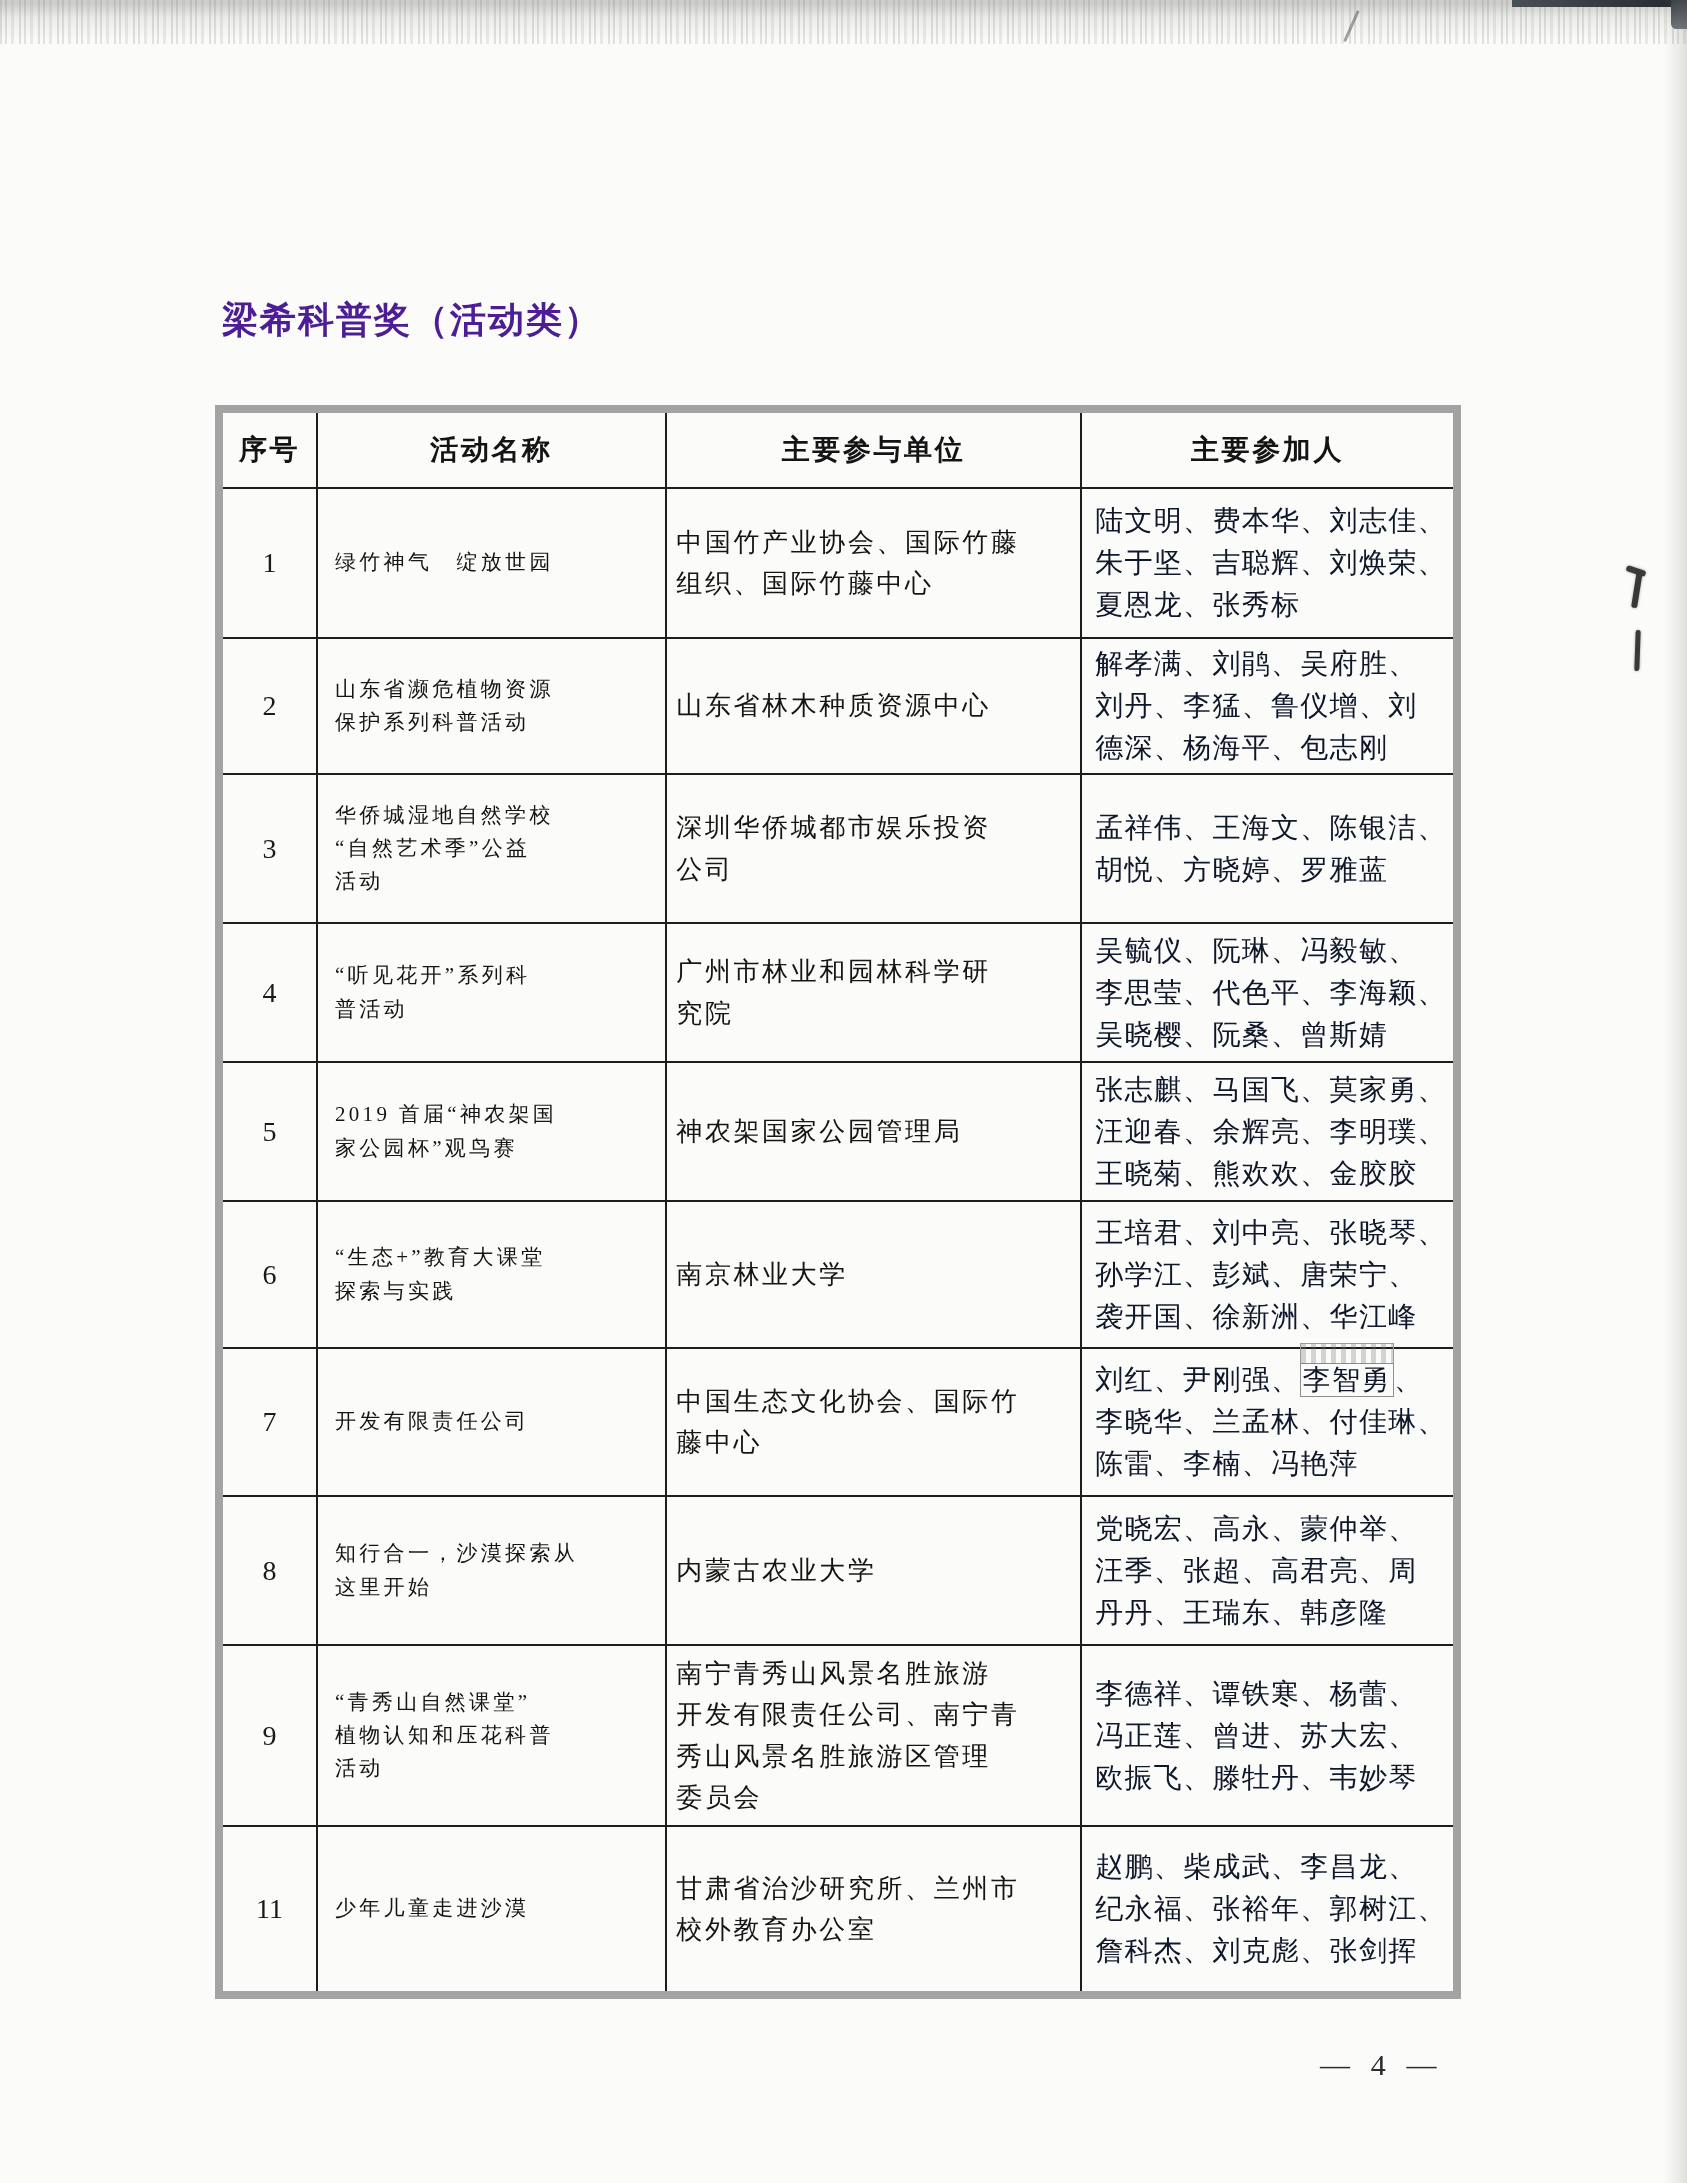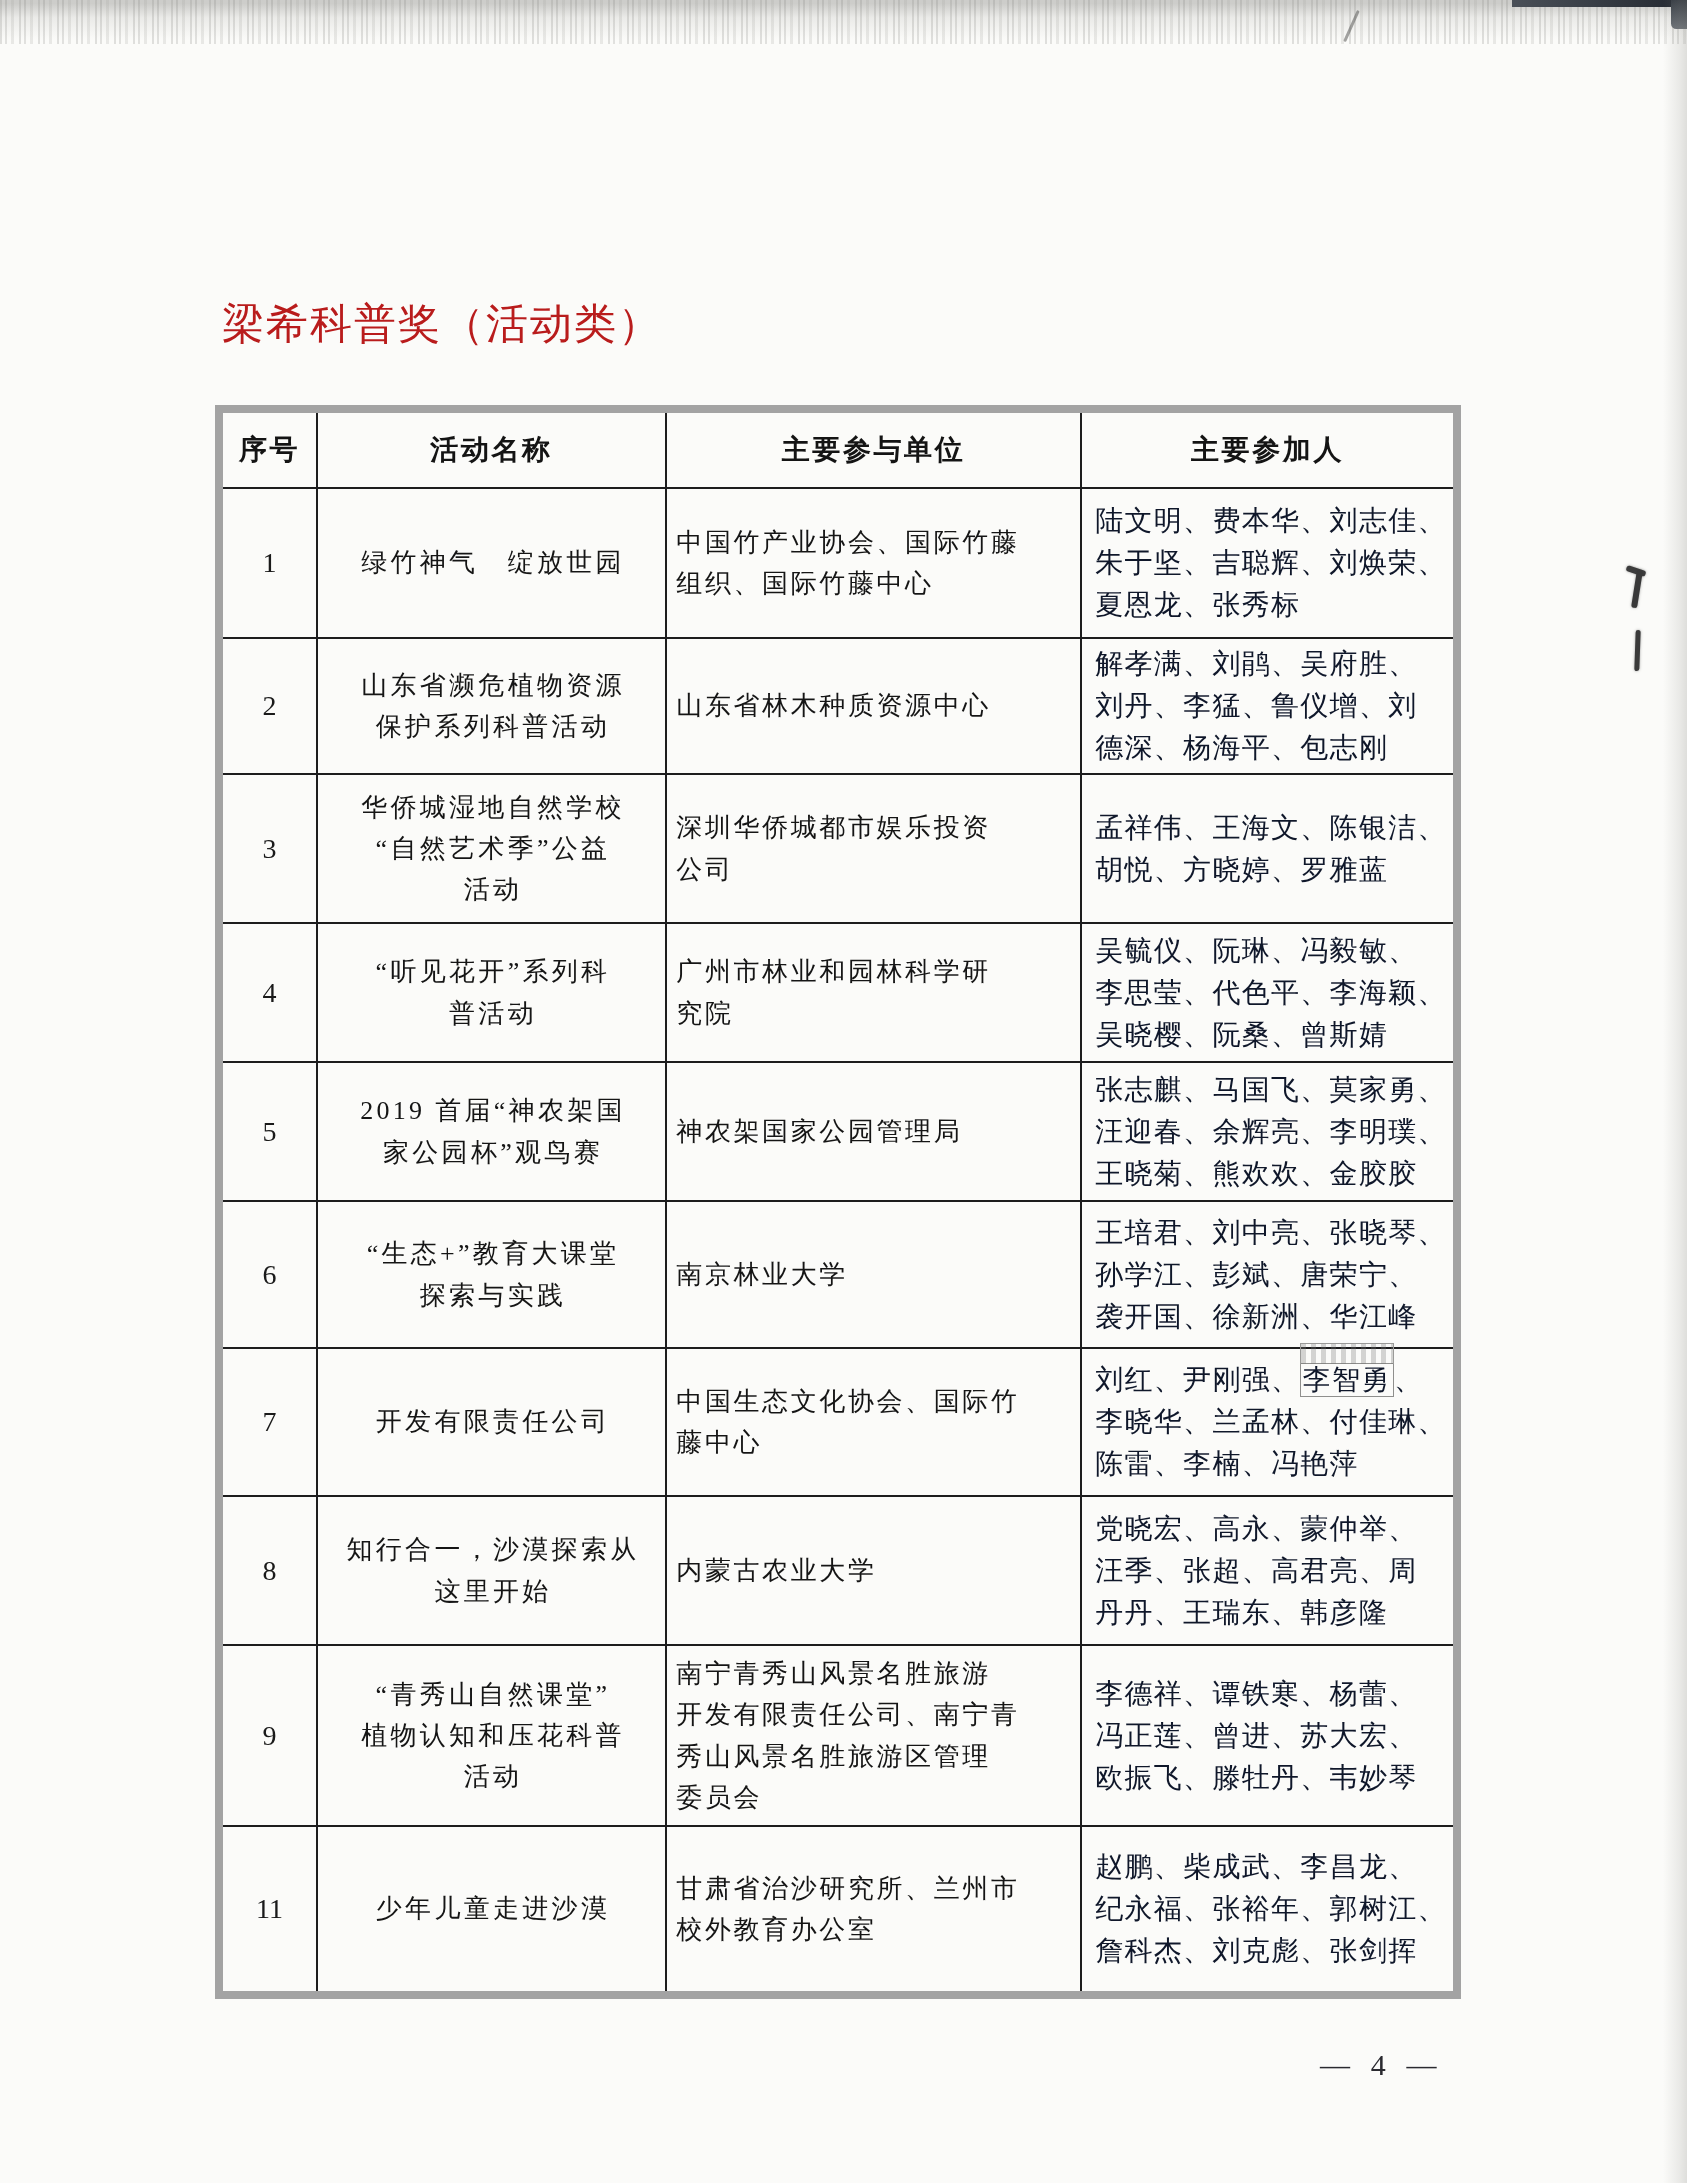--- a/index.html
+++ b/index.html
@@ -53,21 +53,21 @@
   .staple-mark-2{
     position:absolute;left:1635px;top:630px;width:5.3px;height:41px;
     background:#3a3a3a;border-radius:2.6px;transform:rotate(2deg);
     box-shadow:0 0 2.6px rgba(60,60,60,.5);
   }
 
   
   .doc-title{
     position:absolute;left:222px;top:296px;
     font-family:"Liberation Sans","DejaVu Sans",sans-serif;
-    font-weight:400;font-size:42px;letter-spacing:2px;color:#b91c1c;
+    font-weight:700;font-size:36px;letter-spacing:2px;color:#4c1d95;
   }
 
   
   table.award{
     position:absolute;left:215px;top:405px;
     border-collapse:collapse;table-layout:fixed;
     width:1239px;
     background:transparent;
   }
   table.award col.c1{width:98px;}
@@ -83,22 +83,22 @@
   }
   th.hdr{
     font-family:"Liberation Sans","DejaVu Sans",sans-serif;
     font-weight:700;font-size:28px;letter-spacing:2.6px;
     text-align:center;color:#141414;
   }
   td.c-no{
     text-align:center;font-size:28px;color:#1a1a1a;
   }
   td.c-name{
-    font-size:26px;letter-spacing:3.3px;line-height:1.58;
-    padding:4px 14px 4px 17px;white-space:pre-line;color:#151515;text-align:center;
+    font-size:21px;letter-spacing:3.3px;line-height:1.58;
+    padding:4px 14px 4px 17px;white-space:pre-line;color:#151515;
   }
   td.c-unit{
     font-size:26px;letter-spacing:2.6px;line-height:1.58;
     padding:4px 6.6px 4px 9.3px;white-space:pre-line;color:#151515;
   }
   td.c-people{
     font-size:28px;letter-spacing:1.3px;line-height:1.5;
     padding:4px 5.3px 4px 13.2px;white-space:pre-line;color:#0f172a;
     position:relative;
   }

